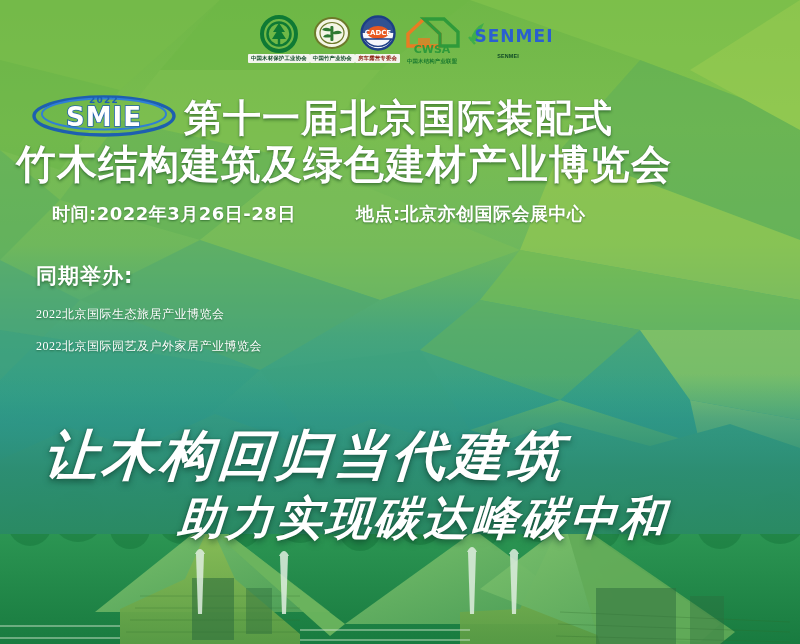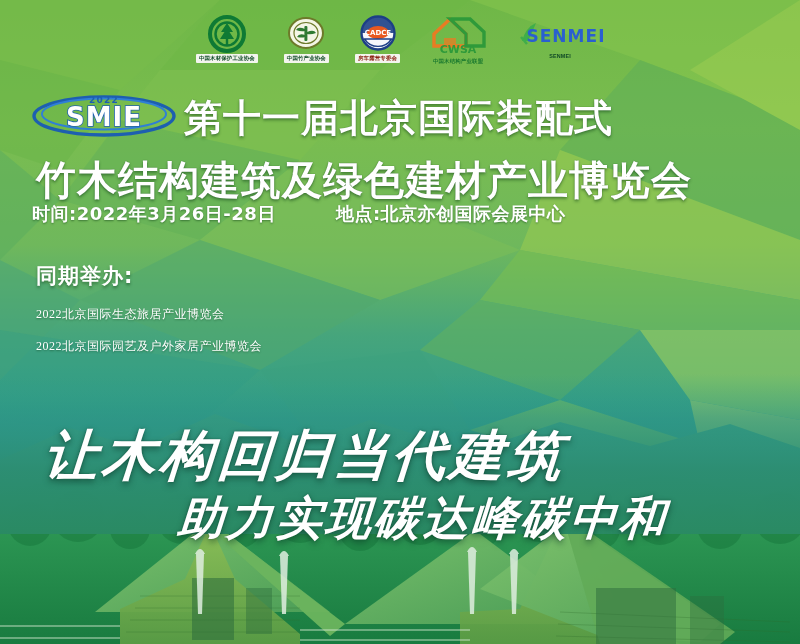--- a/index.html
+++ b/index.html
@@ -18,21 +18,21 @@
   .facets { position:absolute; inset:0; pointer-events:none; }
   .facets svg { display:block; width:800px; height:644px; }
 
   
   .photo { position:absolute; left:0; right:0; bottom:0; height:270px; overflow:hidden; }
   .photo svg { display:block; width:800px; height:270px; }
 
   
   .logo-strip {
     position:absolute; top:8px; left:0; width:800px; height:62px;
-    display:flex; align-items:center; justify-content:center; gap:26px;
+    display:flex; align-items:center; justify-content:center; 
     z-index:6;
   }
   .logo { position:relative; display:flex; flex-direction:column; align-items:center; }
   .logo .mark { display:block; }
   .logo .lname {
     margin-top:1px;
     background:#f3f5ee;
     color:#0f4a26;
     font-size:5.4px; font-weight:bold; letter-spacing:.2px;
     line-height:1.25;
@@ -57,32 +57,32 @@
     font-weight:bold;
     font-size:38px;
     letter-spacing:1px;
     color:#ffffff;
     text-shadow:0 2px 3px rgba(12,60,20,.45), 0 0 1px rgba(12,60,20,.6);
     white-space:nowrap;
     line-height:1;
     margin-top:7px;
   }
   .title-line2 {
-    padding-left:36px; margin-top:20px;
+    padding-left:16px; margin-top:4px;
     font-family:"DejaVu Sans","Liberation Sans",sans-serif;
     font-weight:bold; font-size:40px; letter-spacing:1px;
     color:#ffffff;
     text-shadow:0 2px 3px rgba(12,60,20,.45), 0 0 1px rgba(12,60,20,.6);
     white-space:nowrap; line-height:1;
   }
 
   
   .meta-row {
     position:absolute; left:0; top:202px; width:800px; z-index:5;
-    display:flex; align-items:flex-end; padding-left:32px; gap:60px;
+    display:flex; align-items:flex-end; padding-left:52px; gap:60px;
   }
   .meta-row span {
     font-family:"DejaVu Sans","Liberation Sans",sans-serif;
     font-size:18px; font-weight:bold; color:#ffffff;
     text-shadow:0 1px 2px rgba(12,60,20,.5);
     white-space:nowrap; letter-spacing:.5px;
   }
 
   
   .concurrent { position:absolute; left:36px; top:262px; z-index:5; }

